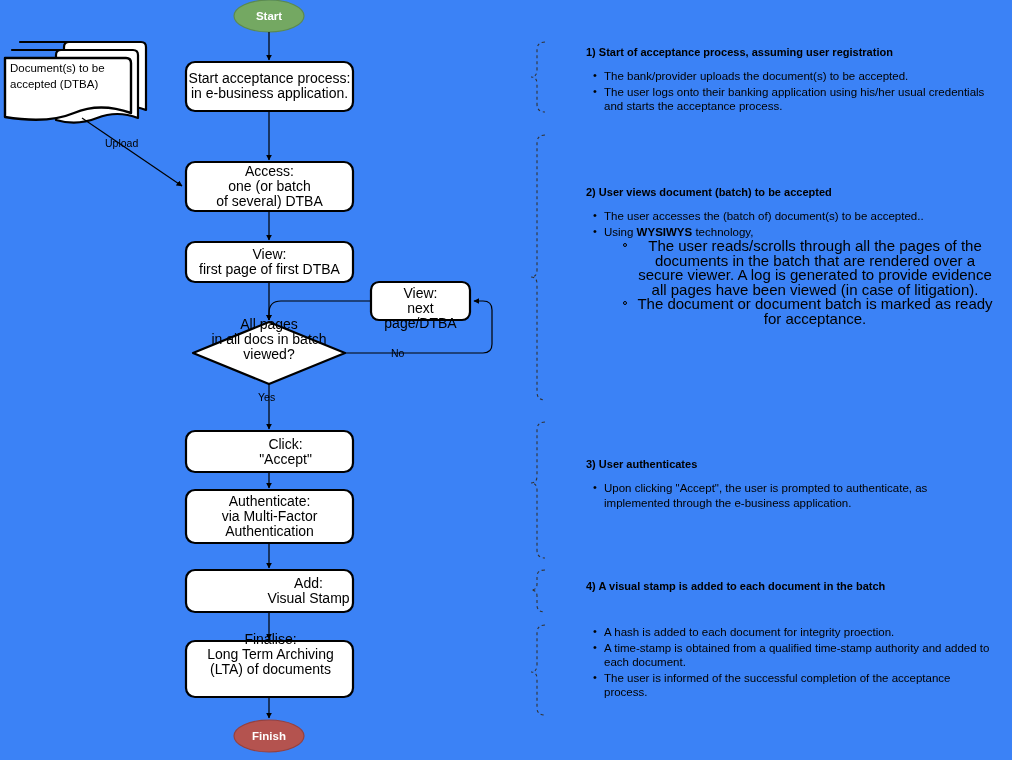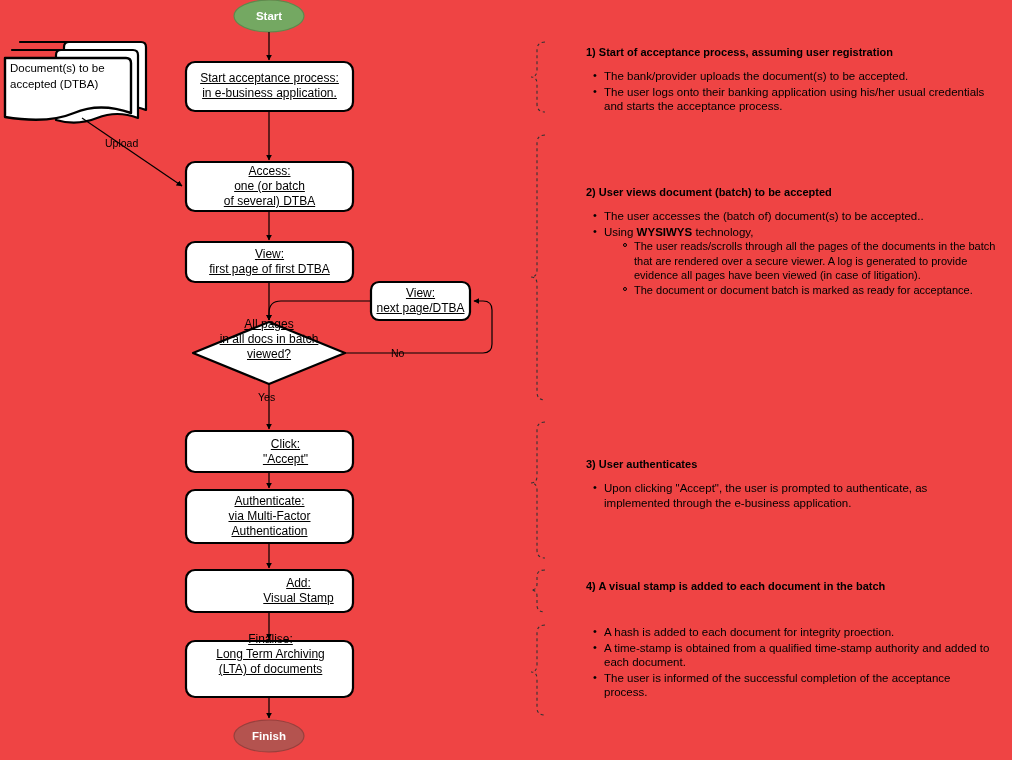--- a/index.html
+++ b/index.html
@@ -9,41 +9,40 @@
     background: #ffffff;
   }
   body {
     font-family: "Liberation Sans", sans-serif;
     color: #000000;
   }
   #canvas {
     position: relative;
     width: 1012px;
     height: 760px;
-    background: #ef4444;
+    background: #3b82f6;
     overflow: hidden;
   }
   #flow-svg {
     position: absolute;
     left: 0;
     top: 0;
     width: 1012px;
     height: 760px;
   }
 
   
   .node-label {
     position: absolute;
     text-align: center;
-    font-size: 12px;
+    font-size: 14px;
     line-height: 15px;
     color: #000000;
     pointer-events: none;
     white-space: pre-line;
-    text-decoration: underline;
   }
   .terminator-label {
     position: absolute;
     text-align: center;
     font-size: 11.5px;
     font-weight: bold;
     color: #ffffff;
     line-height: 14px;
     pointer-events: none;
   }
@@ -97,23 +96,24 @@
     font-size: 11px;
     line-height: 14.5px;
   }
   .ann-sublist {
     margin: 0;
     padding: 0 0 0 30px;
     list-style: none;
   }
   .ann-sublist > li {
     position: relative;
-    font-size: 11px;
+    font-size: 15px;
     line-height: 14.5px;
     margin: 0;
+    text-align: center;
   }
   .ann-sublist > li > .bullet-hollow {
     position: absolute;
     left: -11px;
     top: 4px;
     width: 4px;
     height: 4px;
     border: 1px solid #000;
     border-radius: 50%;
     box-sizing: border-box;
@@ -225,21 +225,21 @@
   <div class="node-label" style="left:371px; top:286px; width:99px;">View:
 next page/DTBA</div>
   <div class="node-label" style="left:189px; top:317px; width:160px;">All pages
 in all docs in batch
 viewed?</div>
   <div class="node-label" style="left:186px; top:437px; width:199px;">Click:
 "Accept"</div>
   <div class="node-label" style="left:186px; top:494px; width:167px;">Authenticate:
 via Multi-Factor
 Authentication</div>
-  <div class="node-label" style="left:168px; top:576px; width:169px;padding-left:46px;">Add:
+  <div class="node-label" style="left:178px; top:576px; width:169px;padding-left:46px;">Add:
 Visual Stamp</div>
   <div class="node-label" style="left:186px; top:632px; width:169px;">Finalise:
 Long Term Archiving
 (LTA) of documents</div>
 
   <div class="ann-block" style="top:45px;">
     <p class="ann-title">1) Start of acceptance process, assuming user registration</p>
     <ul class="ann-list">
       <li><span class="bullet">•</span><span>The bank/provider uploads the document(s) to be accepted.</span></li>
       <li><span class="bullet">•</span><span>The user logs onto their banking application using his/her usual credentials and starts the acceptance process.</span></li>

